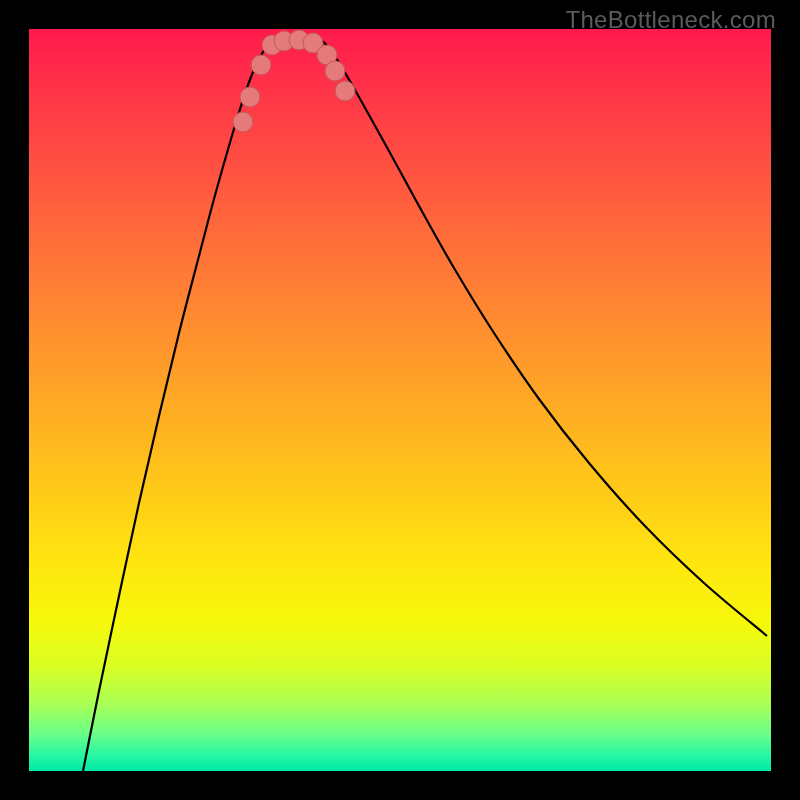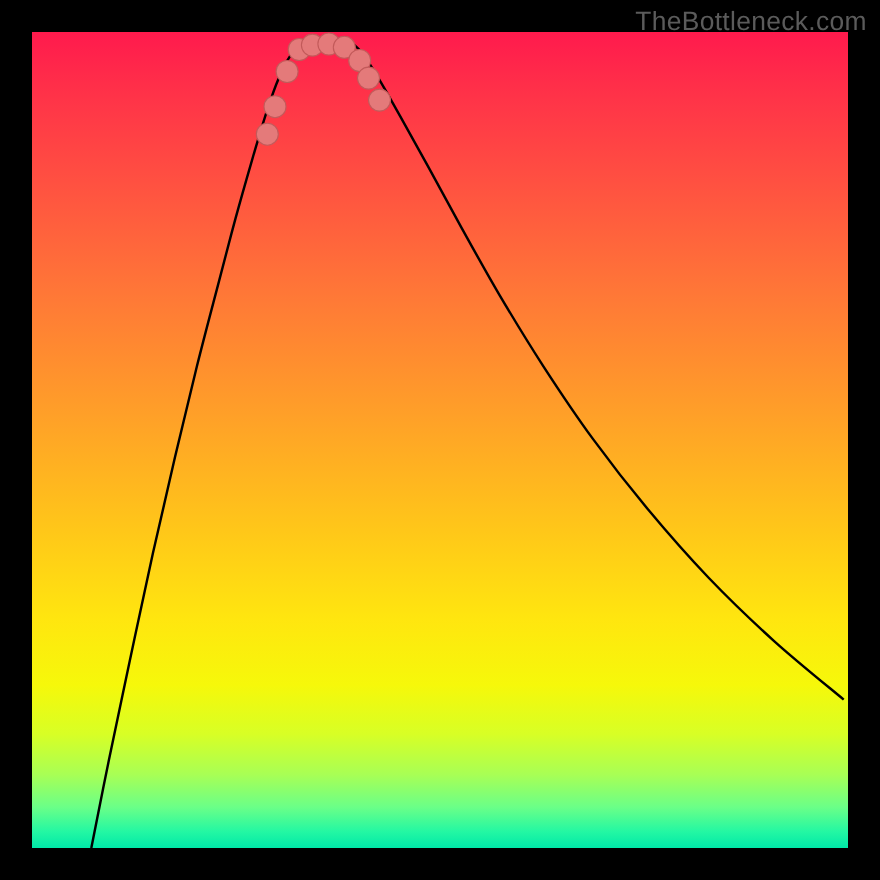--- a/index.html
+++ b/index.html
@@ -34,21 +34,21 @@
       #d8ff25 86%,
       #a8ff55 91%,
       #6aff88 95%,
       #23f7a3 98%,
       #00e8a8 100%
     );
   }
   .watermark {
     position: absolute;
     top: 6px;
-    right: 12px;
+    right: 24px;
     color: #5b5b5b;
     font-size: 24px;
     letter-spacing: 0.3px;
     font-weight: 500;
   }
   svg.curves {
     position: absolute;
     inset: 0;
   }
 </style>

